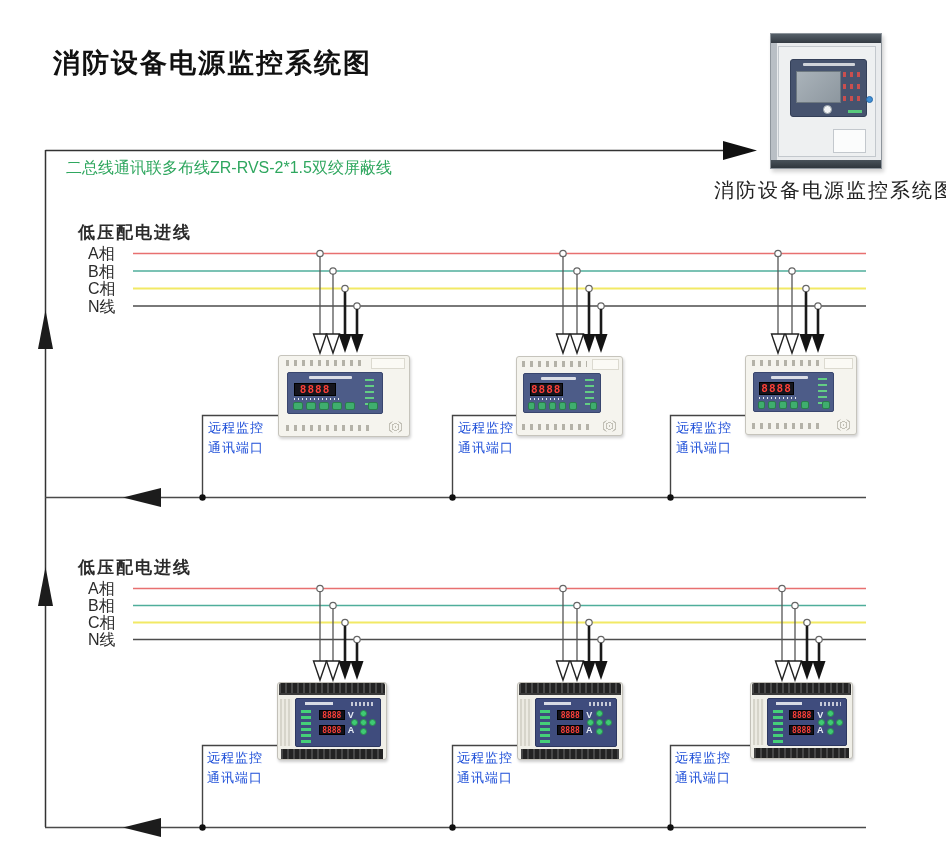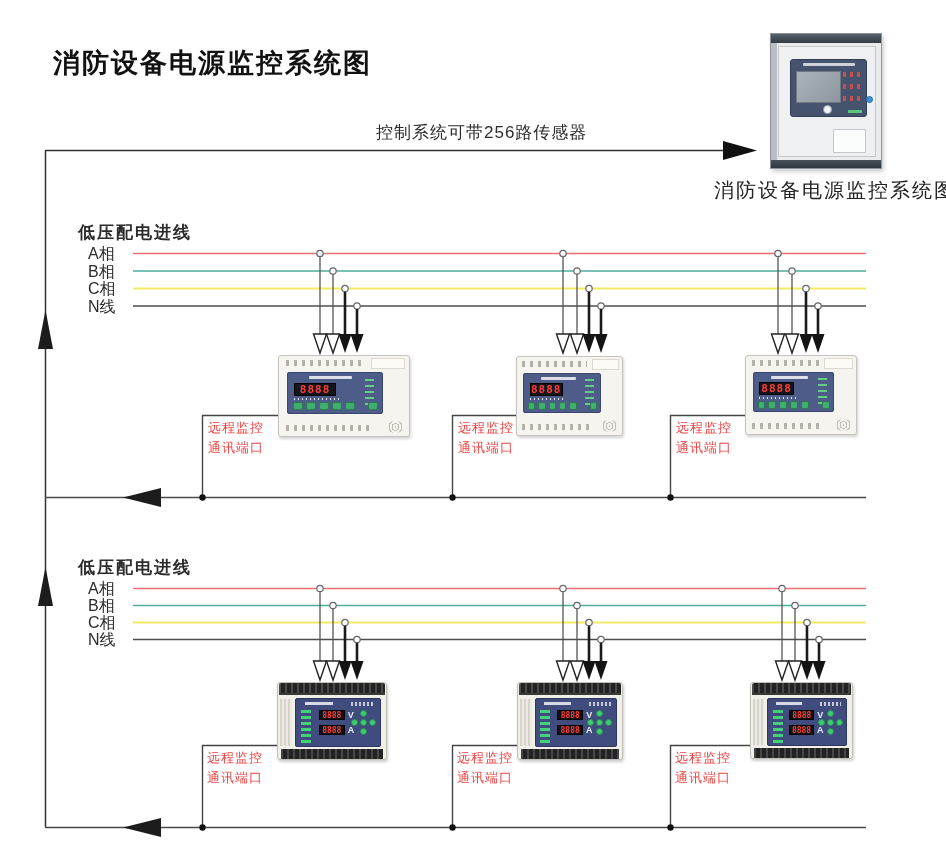--- a/index.html
+++ b/index.html
@@ -9,21 +9,21 @@
 
   #wires { position:absolute; left:0; top:0; z-index:1; }
 
   .txt { position:absolute; z-index:3; white-space:nowrap; }
   .title { font-family:"DejaVu Serif", serif; font-size:27px; font-weight:900; letter-spacing:2px; color:#111; }
   .top-link-label { font-size:17px; color:#2b2b2b; letter-spacing:1px; }
   .cable-label { font-size:16px; font-weight:500; }
   .host-label { font-size:20px; color:#222; letter-spacing:2px; }
   .feeder-label { font-size:17px; color:#2b2b2b; letter-spacing:2px;font-weight:bold; }
   .phase-label { font-size:16px; color:#2b2b2b; }
-  .port-label { font-size:13px; color:#ef4444; line-height:1.5; letter-spacing:1px; z-index:3; position:absolute; white-space:nowrap;text-align:center; }
+  .port-label { font-size:13px; color:#1d4ed8; line-height:1.5; letter-spacing:1px; z-index:3; position:absolute; white-space:nowrap;text-align:center; }
 
   
   .host { position:absolute; left:770px; top:33px; width:112px; height:136px; z-index:2;
           background:linear-gradient(90deg,#b9bfc5 0 6px,#e9ebed 6px 100%);
           border:1px solid #8e959c; box-shadow:2px 3px 4px rgba(0,0,0,.18); }
   .host .strip-top { position:absolute; left:0; top:0; width:100%; height:9px; background:linear-gradient(180deg,#566069,#333a42); }
   .host .strip-bot { position:absolute; left:0; bottom:0; width:100%; height:8px; background:linear-gradient(180deg,#49525a,#2f363d); }
   .host .door { position:absolute; left:7px; top:12px; right:5px; bottom:11px; background:#eef0f1; border:1px solid #c3c8cd; }
   .host .panel { position:absolute; left:19px; top:25px; width:77px; height:58px; background:#46536e; border-radius:3px; border:1px solid #333f58; }
   .host .screen { position:absolute; left:5px; top:11px; width:45px; height:32px; background:linear-gradient(135deg,#aab3ba,#8d979f); border:1px solid #6d7880; }
@@ -266,21 +266,21 @@
     <g>
       <line x1="45" y1="827.5" x2="866" y2="827.5" stroke="#4a4a4a" stroke-width="1.6"></line>
       <polygon points="123,827.5 161,818 161,837" fill="#1c1c1c"></polygon>
       <circle cx="202.5" cy="827.5" r="3.2" fill="#111"></circle>
       <circle cx="452.5" cy="827.5" r="3.2" fill="#111"></circle>
       <circle cx="670.5" cy="827.5" r="3.2" fill="#111"></circle>
     </g>
   </svg>
 
   <div class="txt title" style="left:53px; top:45px;">消防设备电源监控系统图</div>
-  <div class="txt top-link-label" style="left:376px; top:121px;">控制系统可带256路传感器</div>
+  <div class="txt cable-label" style="left:66px; top:158px; color:#2fa75f;">二总线通讯联多布线ZR-RVS-2*1.5双绞屏蔽线</div>
   <div class="txt host-label" style="left:714px; top:177px;">消防设备电源监控系统图</div>
 
   <div class="txt feeder-label" style="left:78px; top:221px;">低压配电进线</div>
   <div class="txt phase-label" style="left:88px; top:244px;">A相</div>
   <div class="txt phase-label" style="left:88px; top:262px;">B相</div>
   <div class="txt phase-label" style="left:88px; top:279px;">C相</div>
   <div class="txt phase-label" style="left:88px; top:297px;">N线</div>
 
   <div class="txt feeder-label" style="left:78px; top:556px;">低压配电进线</div>
   <div class="txt phase-label" style="left:88px; top:579px;">A相</div>

